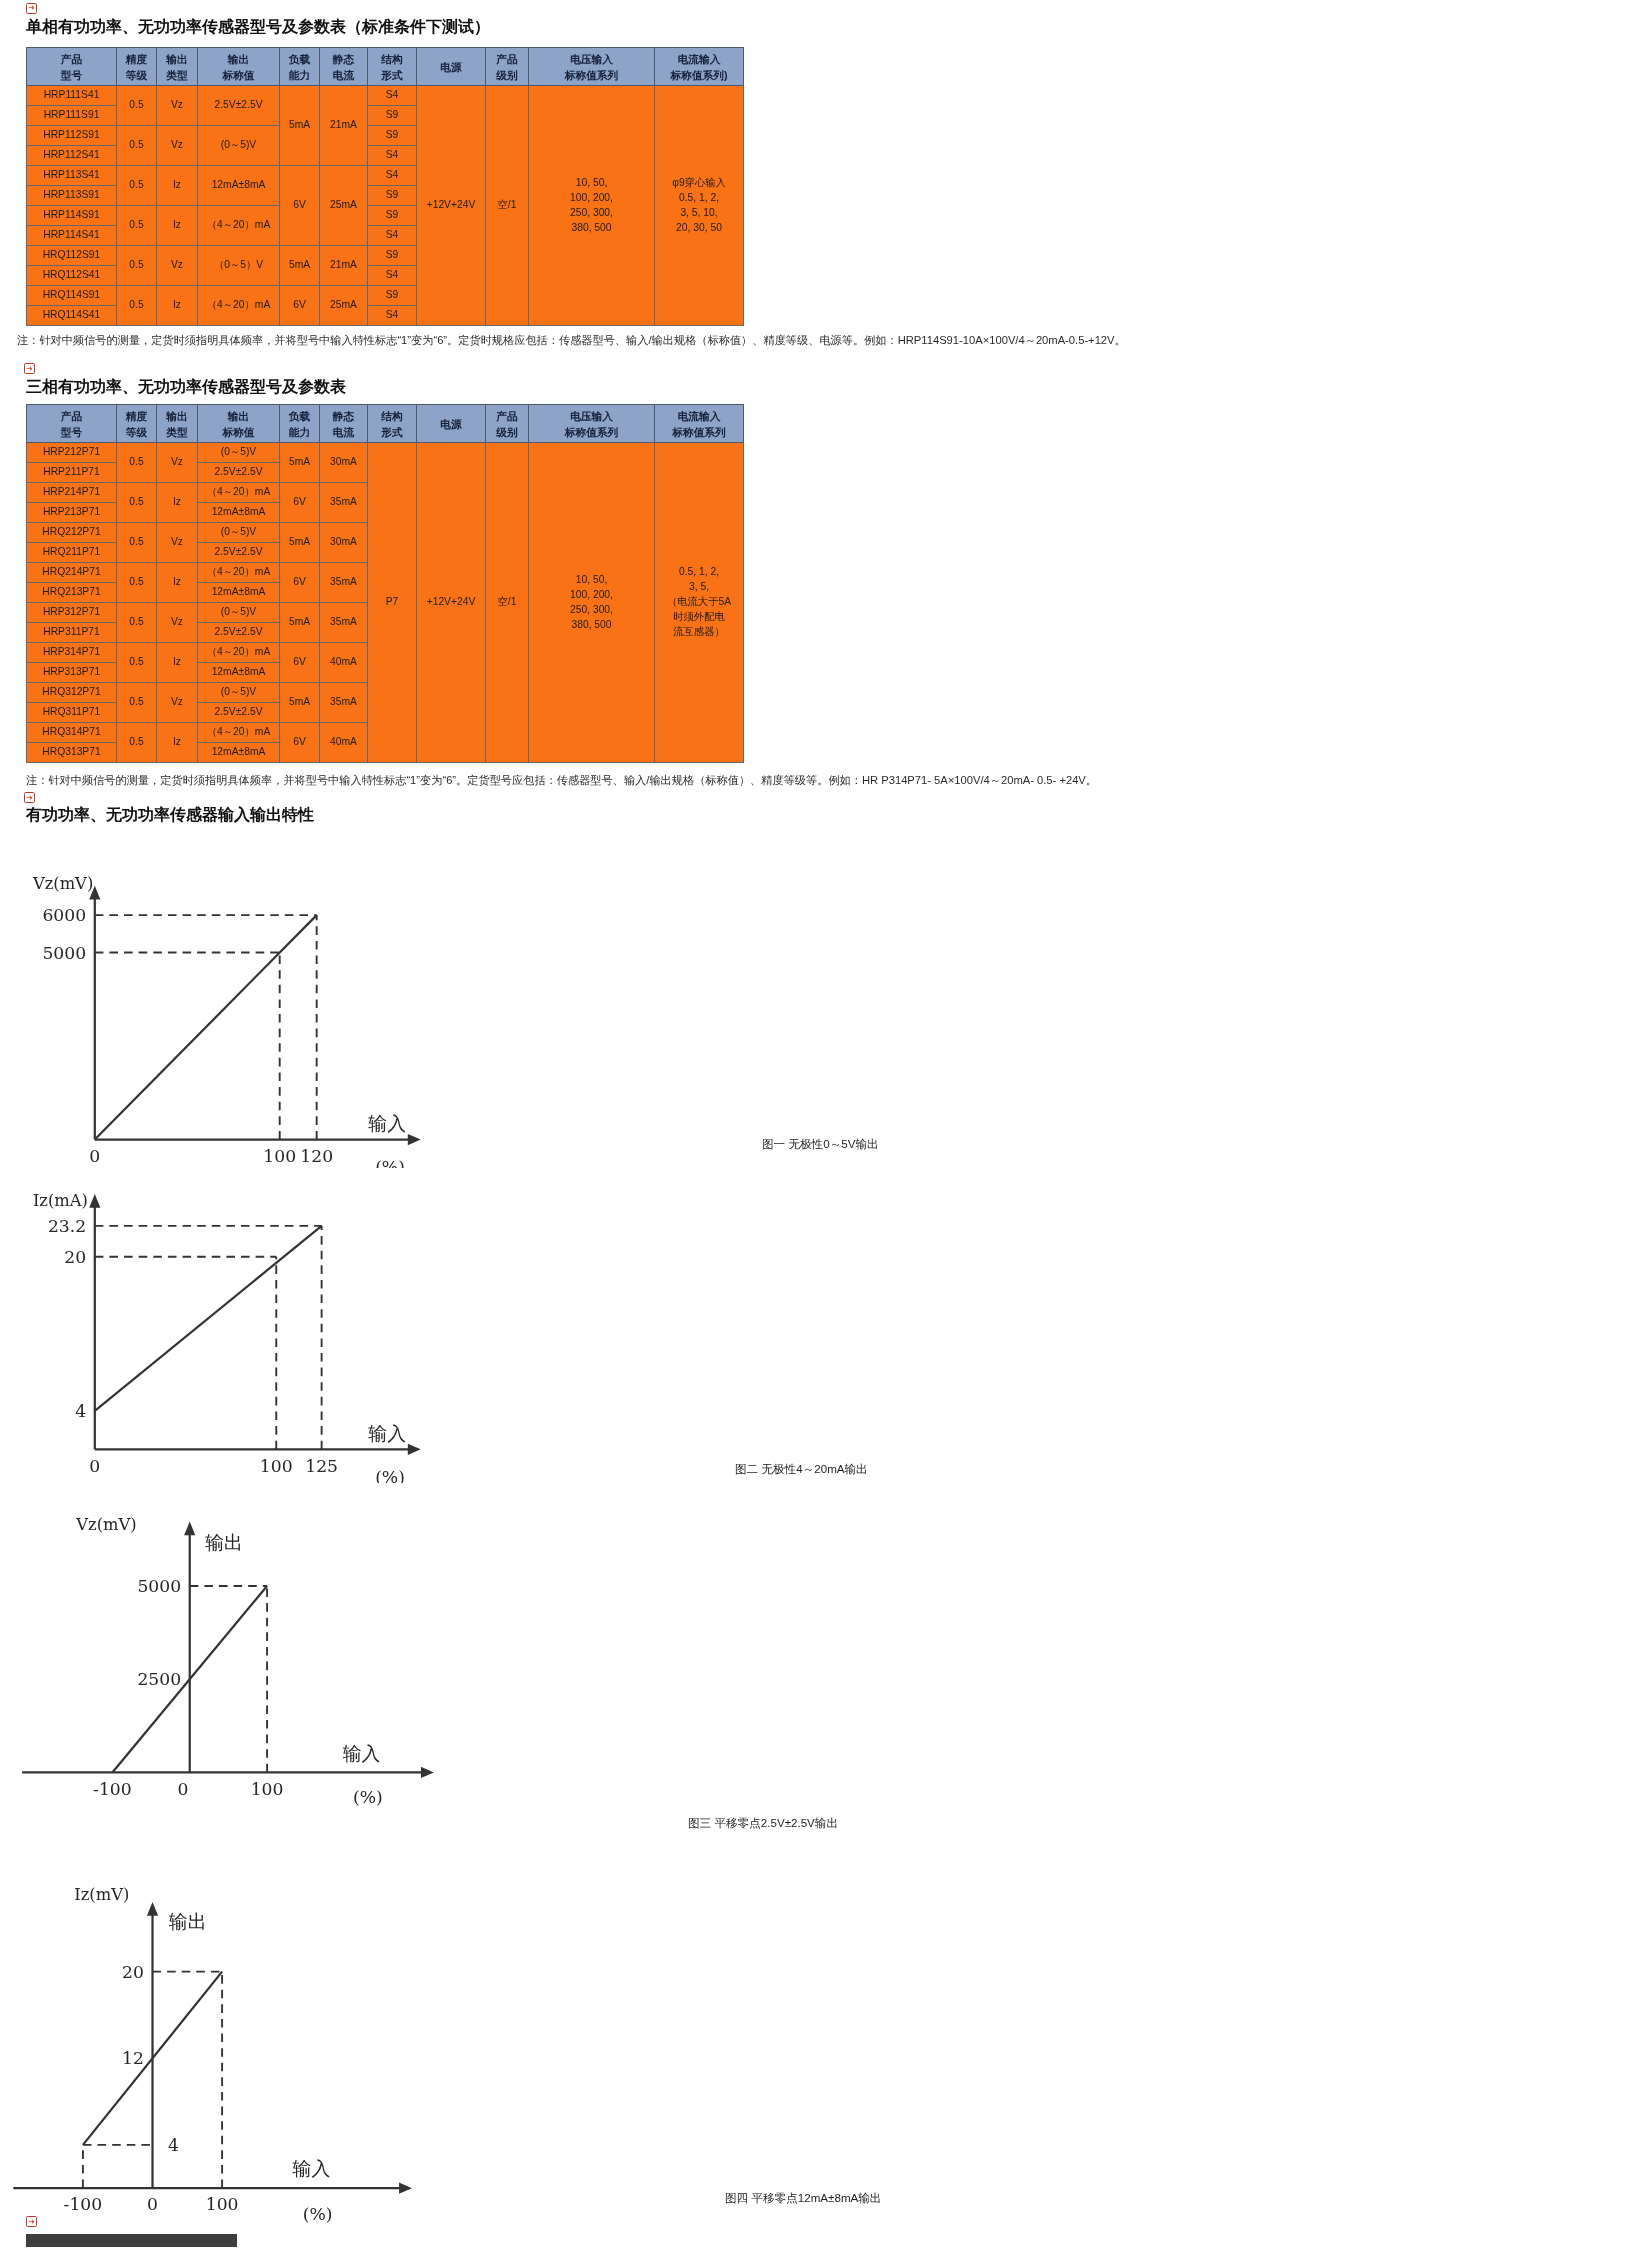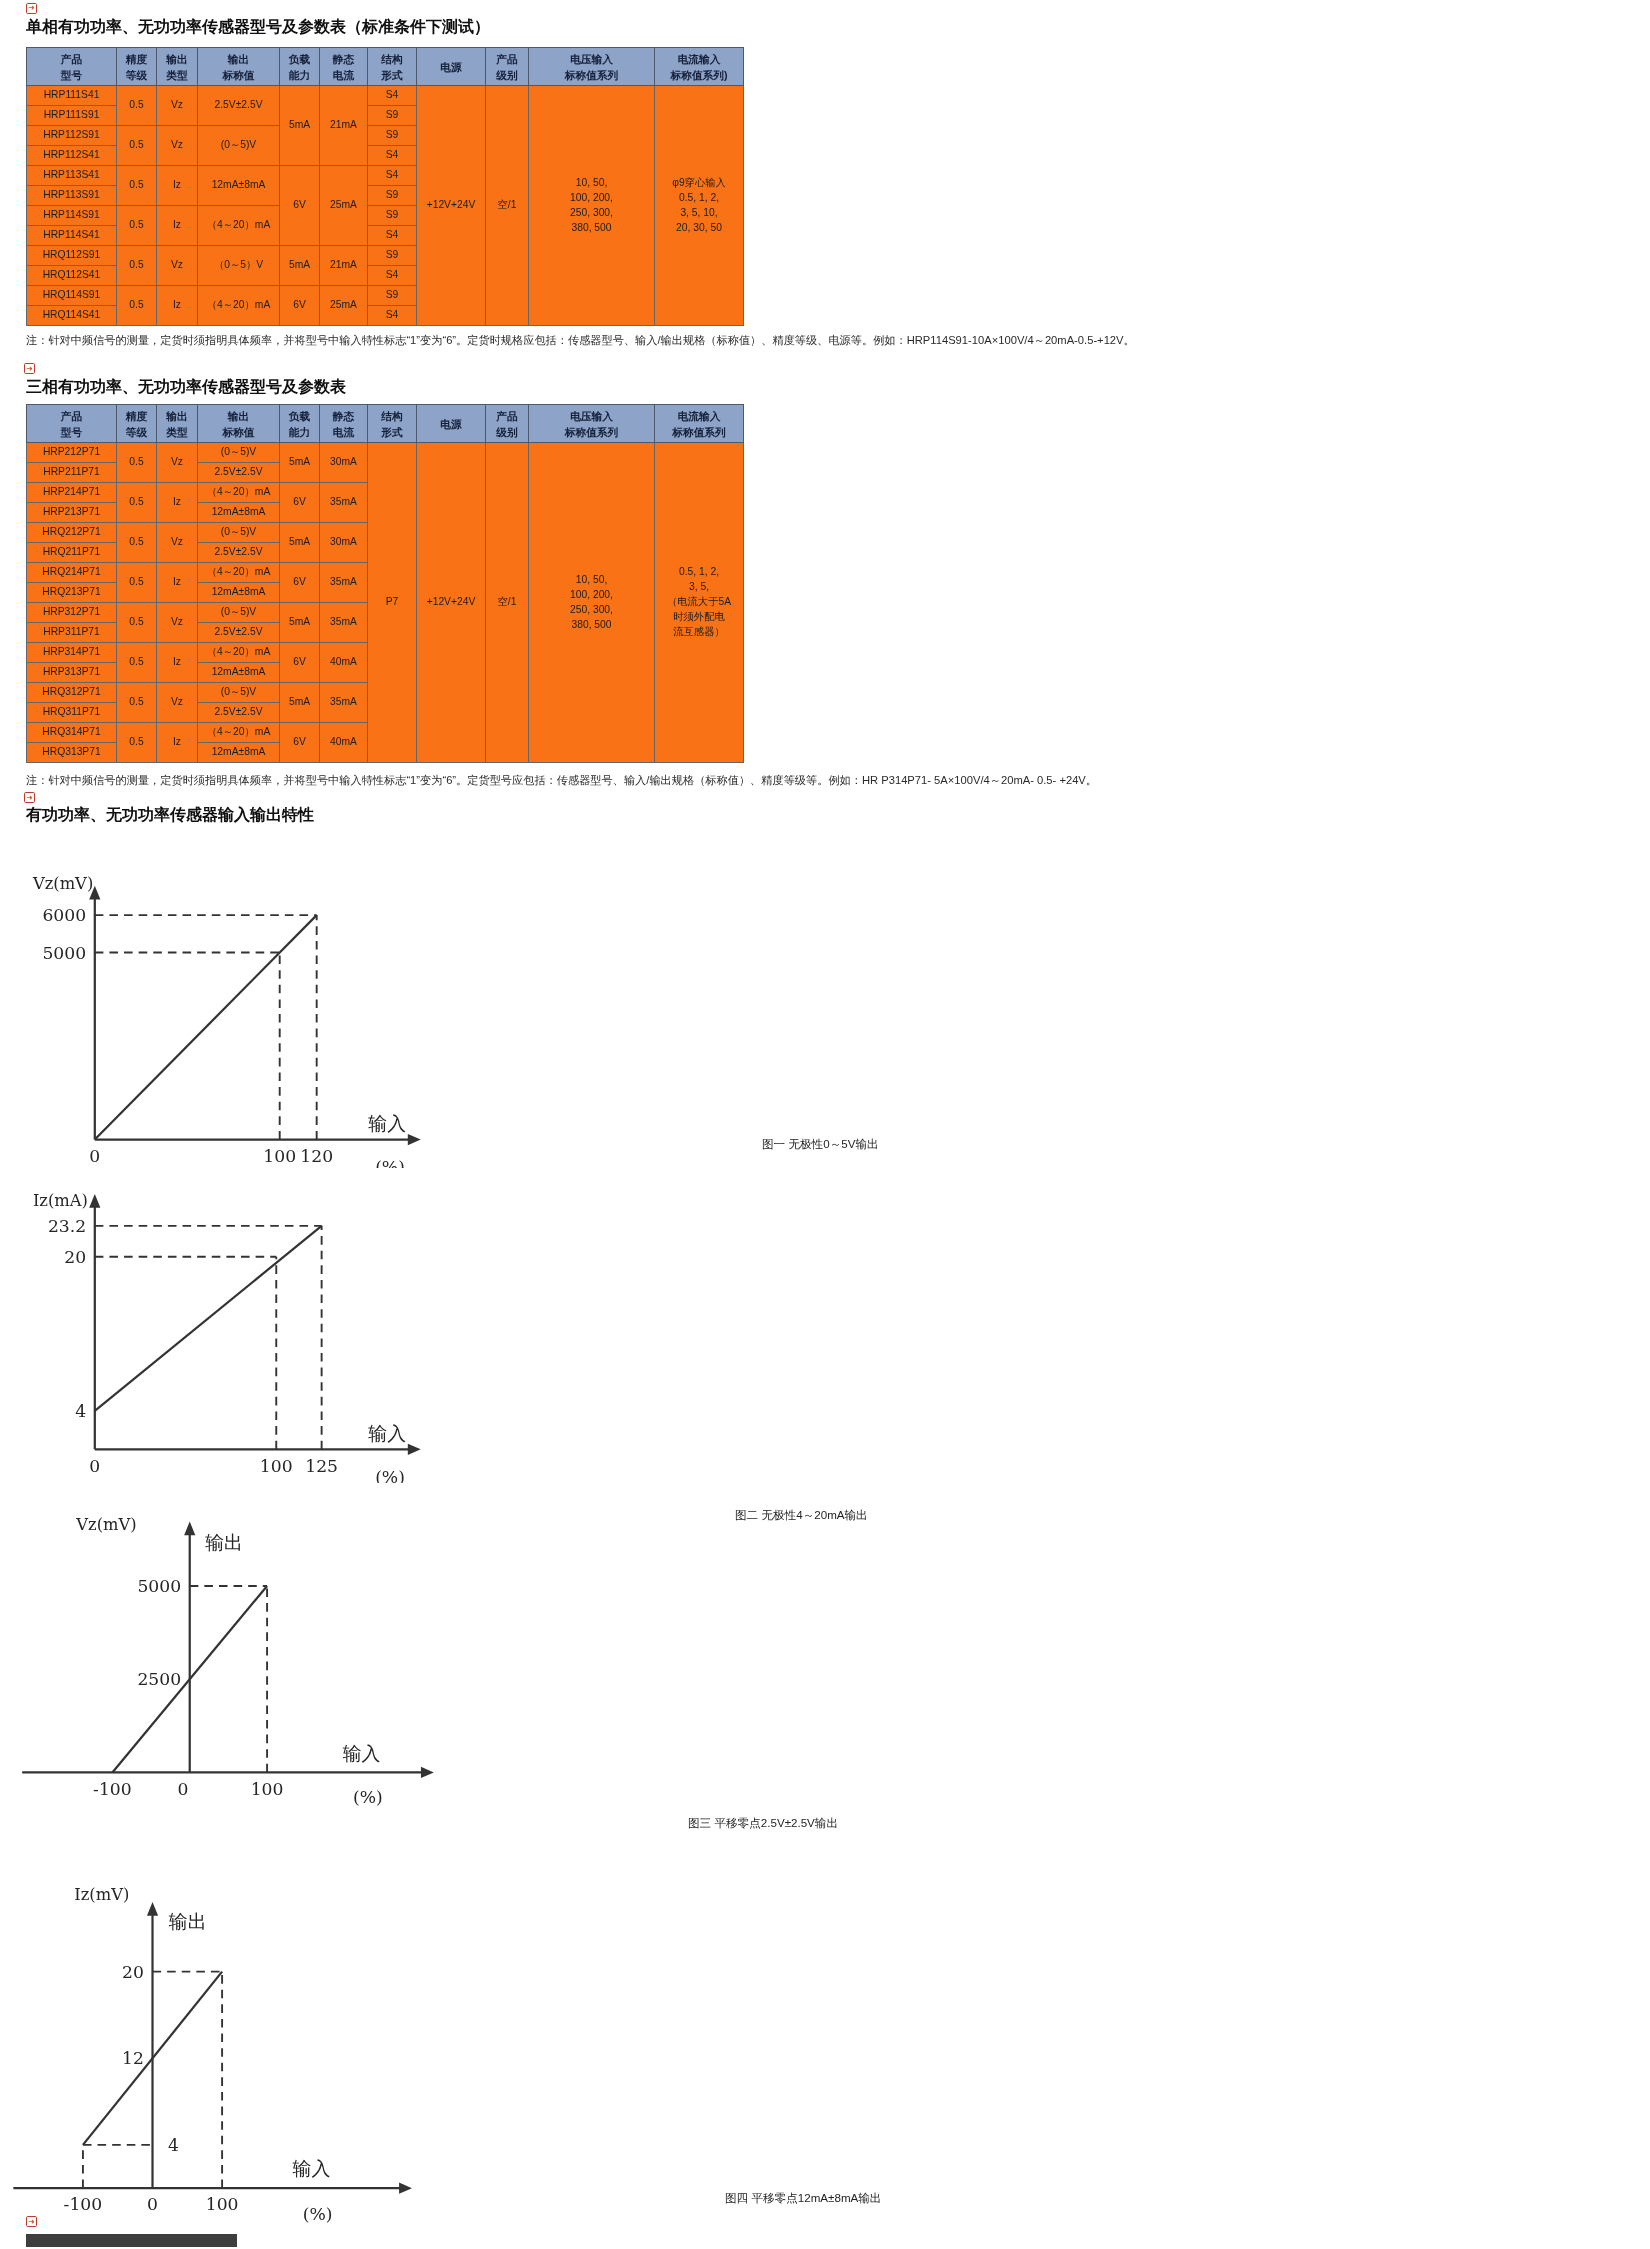--- a/index.html
+++ b/index.html
@@ -292,21 +292,21 @@
             <div>HRQ114S41</div>
           </td>
           <td>
             <div>S4</div>
           </td>
         </tr>
       </tbody>
     </table>
   </div>
 
-<div class="abs note" style="left:26px;top:333px">注：针对中频信号的测量，定货时须指明具体频率，并将型号中输入特性标志“1”变为“6”。定货时规格应包括：传感器型号、输入/输出规格（标称值）、精度等级、电源等。例如：HRP114S91-10A×100V/4～20mA-0.5-+12V。</div>
+<div class="abs note" style="left:17px;top:333px">注：针对中频信号的测量，定货时须指明具体频率，并将型号中输入特性标志“1”变为“6”。定货时规格应包括：传感器型号、输入/输出规格（标称值）、精度等级、电源等。例如：HRP114S91-10A×100V/4～20mA-0.5-+12V。</div>
 
 <span class="abs marker" style="left:24px;top:363px">➜</span>
 
 <div class="abs doc-title" style="left:26px;top:377px">三相有功功率、无功功率传感器型号及参数表</div>
 
 <div class="abs" style="left:26px;top:404px" id="table-mount-1">
     <table class="param">
       <colgroup>
         <col style="width: 90px;">
         <col style="width: 40px;">
@@ -658,21 +658,21 @@
         <text x="70" y="60.160000000000025" text-anchor="end" class="tick">23.2</text>
         <text x="70" y="96" text-anchor="end" class="tick">20</text>
         <text x="70" y="275.2" text-anchor="end" class="tick">4</text>
         <text x="80" y="339" text-anchor="middle" class="tick">0</text>
         <text x="291" y="339" text-anchor="middle" class="tick">100</text>
         <text x="343.75" y="339" text-anchor="middle" class="tick">125</text>
         <text x="8" y="30" class="axislab">Iz(mA)</text>
         <text x="398" y="302" class="cjk-big">输入</text>
         <text x="406" y="352" class="unit">(%)</text>
       </svg></div>
-    <div class="abs chart-caption" style="left: 735px; top: 1462px; margin-top: 46px;">图二 无极性4～20mA输出</div>
+    <div class="abs chart-caption" style="left: 735px; top: 1462px;">图二 无极性4～20mA输出</div>
     <div class="chartwrap" style="left: 8.6px; top: 1506px; width: 456px; height: 318px;"><svg width="456" height="318" viewBox="0 0 530 370">
         <line x1="15" y1="310" x2="480" y2="310" stroke="#333333" stroke-width="2.6"></line>
         <polygon points="494,310 479,303.5 479,316.5" fill="#333333"></polygon>
         <line x1="210" y1="310" x2="210" y2="30" stroke="#333333" stroke-width="2.6"></line>
         <polygon points="210,18 203.5,34 216.5,34" fill="#333333"></polygon>
         <line x1="210" y1="93" x2="300" y2="93" stroke="#333333" stroke-width="2.2" stroke-dasharray="10 7"></line>
         <line x1="300" y1="310" x2="300" y2="93" stroke="#333333" stroke-width="2.2" stroke-dasharray="10 7"></line>
         <polyline points="120,310 300,93" fill="none" stroke="#333333" stroke-width="2.6"></polyline>
         <text x="200" y="100" text-anchor="end" class="tick">5000</text>
         <text x="200" y="208.5" text-anchor="end" class="tick">2500</text>

